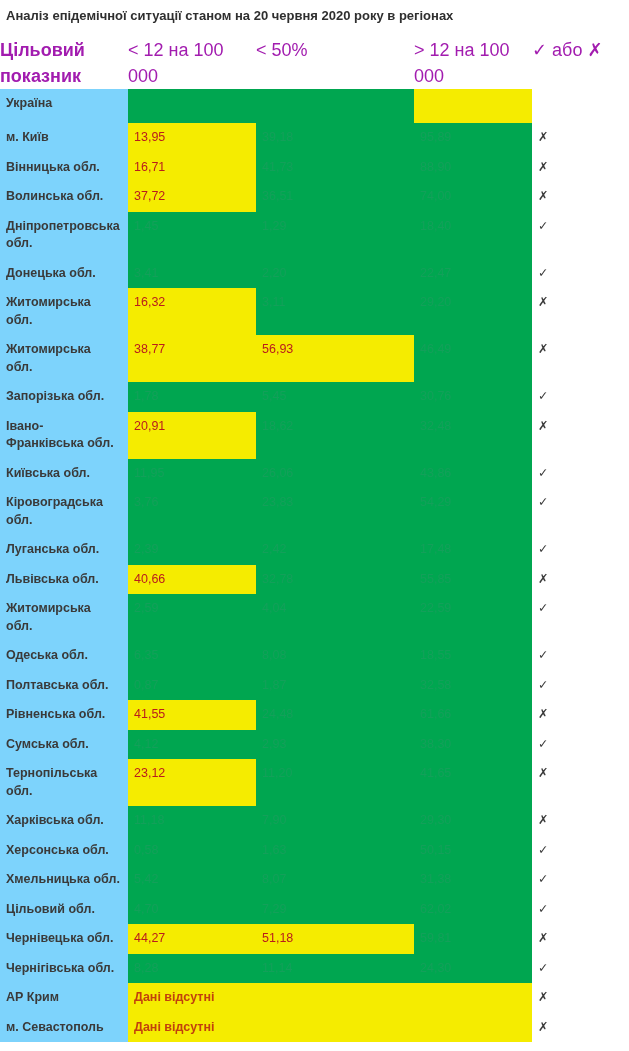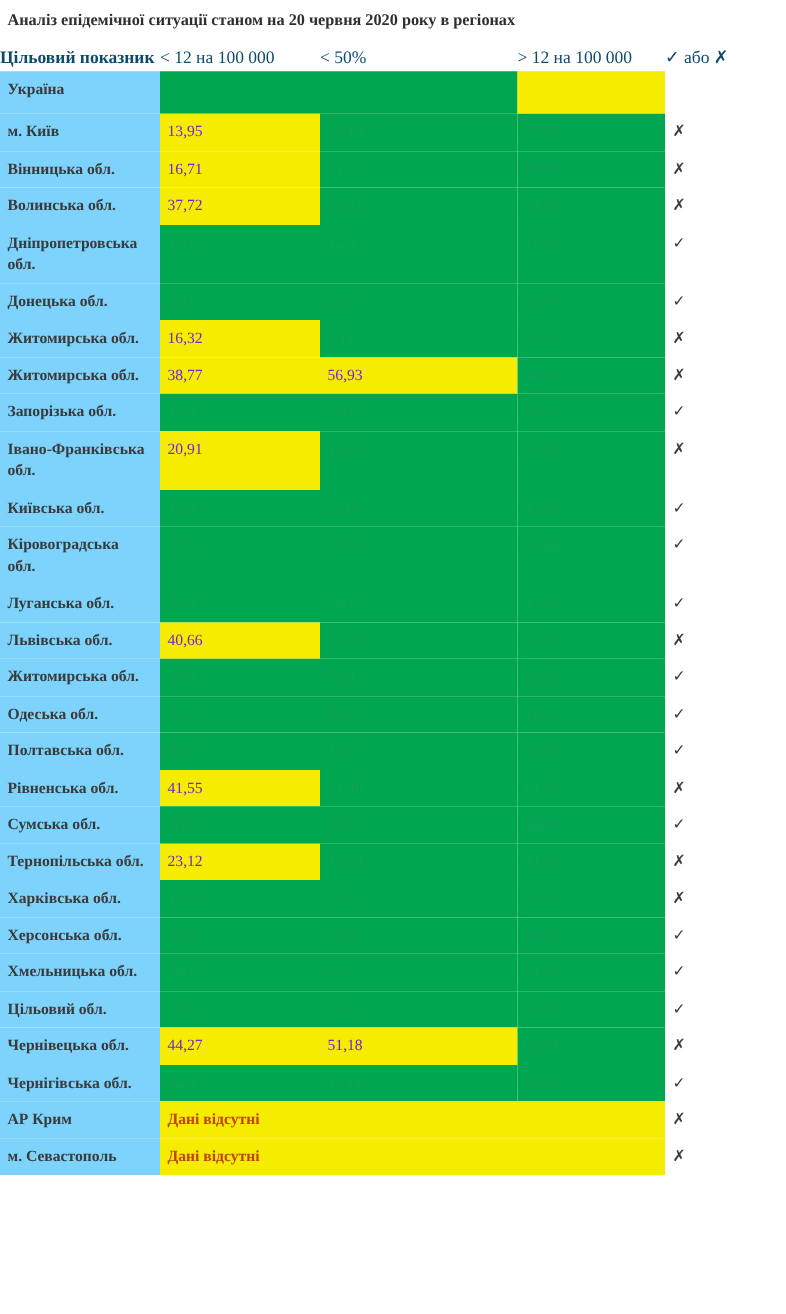--- a/index.html
+++ b/index.html
@@ -10,21 +10,20 @@
   body {
     width: 629px;
     min-height: 1051px;
     font-family: "Liberation Sans", sans-serif;
     color: #3a3a3a;
     font-size: 13px;
   }
   .page {
     position: relative;
     width: 501px;
-    font-family: Liberation Serif, serif;
   }
   .title {
     font-size: 13px;
     font-weight: bold;
     color: #2f2f2f;
     padding: 8px 10px 12px 6px;
     line-height: 1.3;
   }
   table.matrix {
     border-collapse: collapse;
@@ -46,43 +45,43 @@
     font-size: 12.5px;
     font-weight: bold;
     color: #3a3a3a;
     text-align: left;
     padding: 4px 8px 14px 6px;
     line-height: 1.45;
     vertical-align: bottom;
   }
   .hdr th.region-h { vertical-align: middle; padding-bottom: 14px;}
   .target td {
-    font-size: 14px;
-    color: #0c4a6e;
+    font-size: 18px;
+    color: #a21caf;
     padding: 4px 8px 10px 6px;
     line-height: 1.45;
   }
   .target td.lbl { font-weight: bold; }
 
   tbody.body tr td {
     font-size: 12.5px;
     line-height: 1.4;
     padding: 6px 8px 6px 6px;
     color: #3a3a3a;
   }
   tbody.body tr td.name {
     font-weight: bold;
     background: #7dd3fc;
     color: #3a3a3a;
   }
   tbody.body tr td.val {
     color: #1f7a3a;
   }
   tbody.body tr td.val.green { background: #00a650; color: #13a05a; }
-  tbody.body tr td.val.yellow { background: #f5ec00; color: #6d28d9; }
+  tbody.body tr td.val.yellow { background: #f5ec00; color: #b91c1c; }
   tbody.body tr td.ready {
     background: #ffffff;
     color: #3a3a3a;
     font-size: 12.5px;
   }
   tbody.body tr td.missing {
     background: #f5ec00;
     color: #c2410c;
     font-weight: bold;
   }

